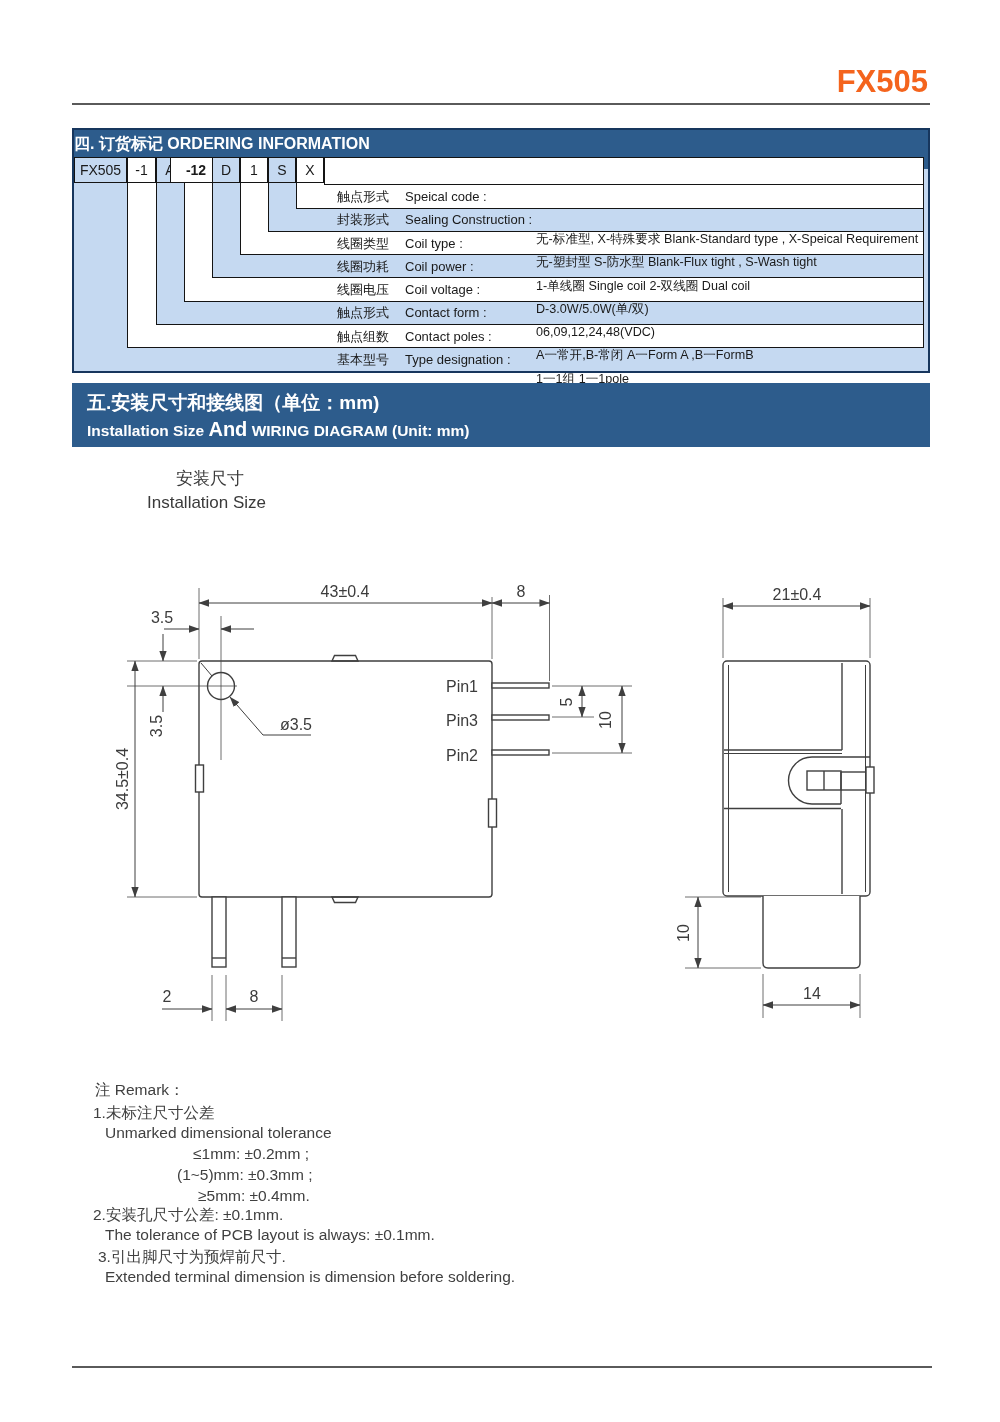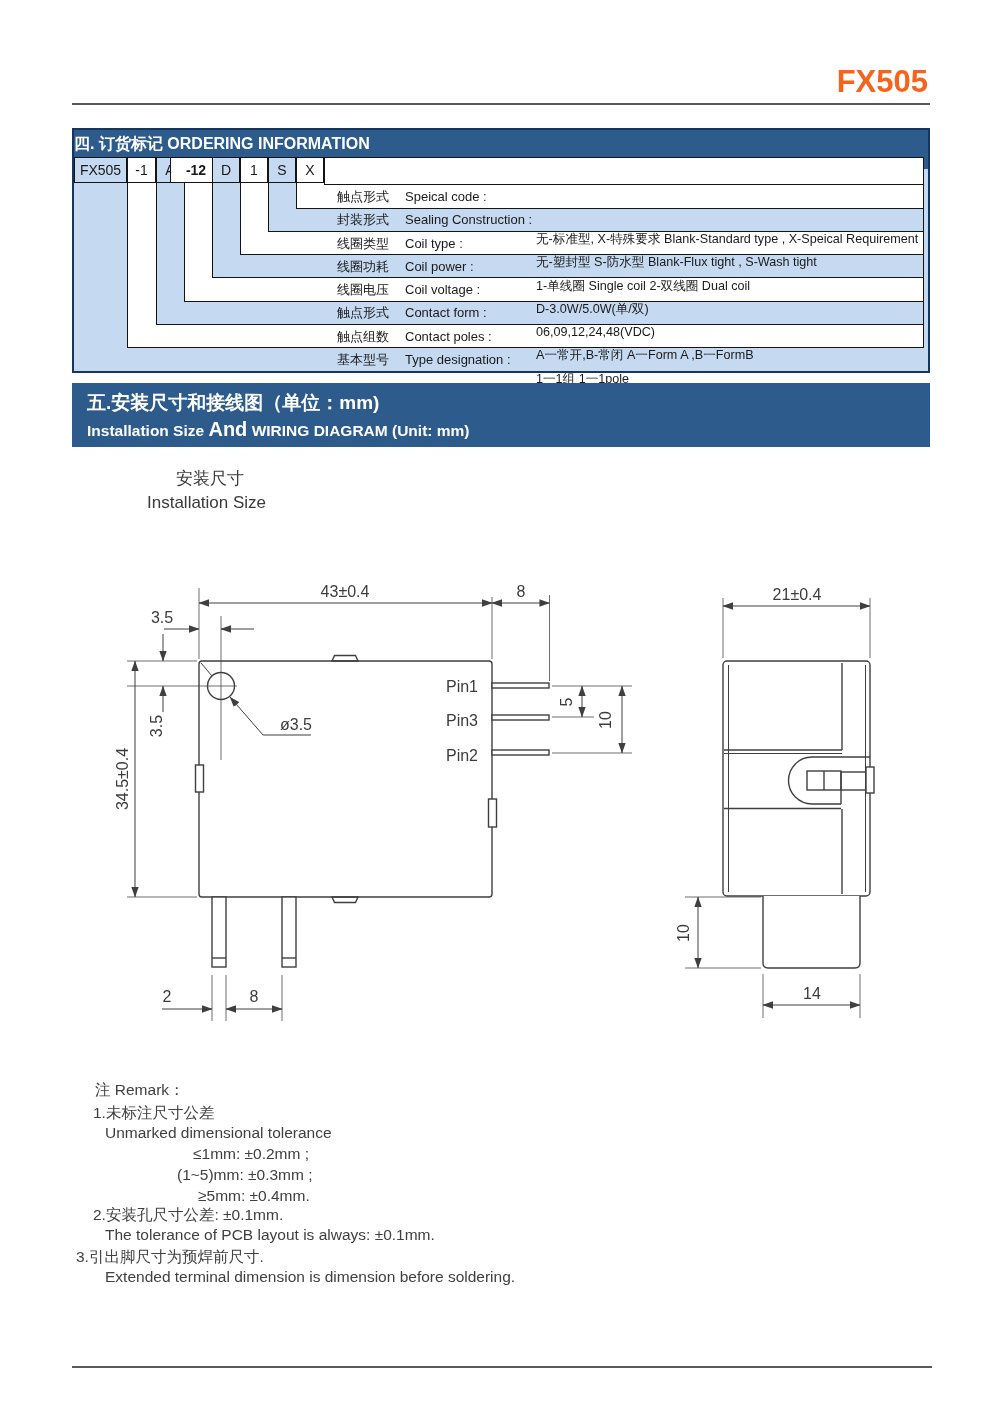--- a/index.html
+++ b/index.html
@@ -225,17 +225,17 @@
   </svg>
 
   <div class="rmk" style="left:95px; top:1080px;">注 Remark：</div>
   <div class="rmk" style="left:93px; top:1103px;">1.未标注尺寸公差</div>
   <div class="rmk" style="left:105px;top:1124px;">Unmarked dimensional tolerance</div>
   <div class="rmk" style="left:193px;top:1145px;">≤1mm: ±0.2mm ;</div>
   <div class="rmk" style="left:177px;top:1166px;">(1~5)mm: ±0.3mm ;</div>
   <div class="rmk" style="left:198px;top:1187px;">≥5mm: ±0.4mm.</div>
   <div class="rmk" style="left:93px; top:1205px;">2.安装孔尺寸公差: ±0.1mm.</div>
   <div class="rmk" style="left:105px;top:1226px;text-align:center;">The tolerance  of PCB layout is always: ±0.1mm.</div>
-  <div class="rmk" style="left:76px; top:1247px;">3.引出脚尺寸为预焊前尺寸.</div>
+  <div class="rmk" style="left:98px; top:1247px;">3.引出脚尺寸为预焊前尺寸.</div>
   <div class="rmk" style="left:105px;top:1268px;">Extended terminal dimension is dimension before soldering.</div>
 
   <div class="rule" style="left:72px;top:1366px;width:860px;"></div>
 </div>
 
 </body></html>

